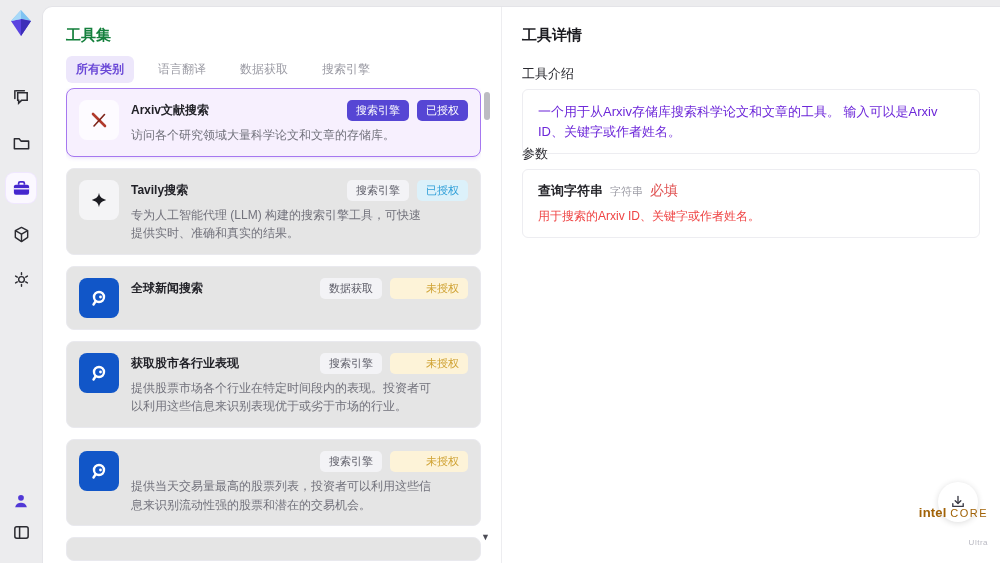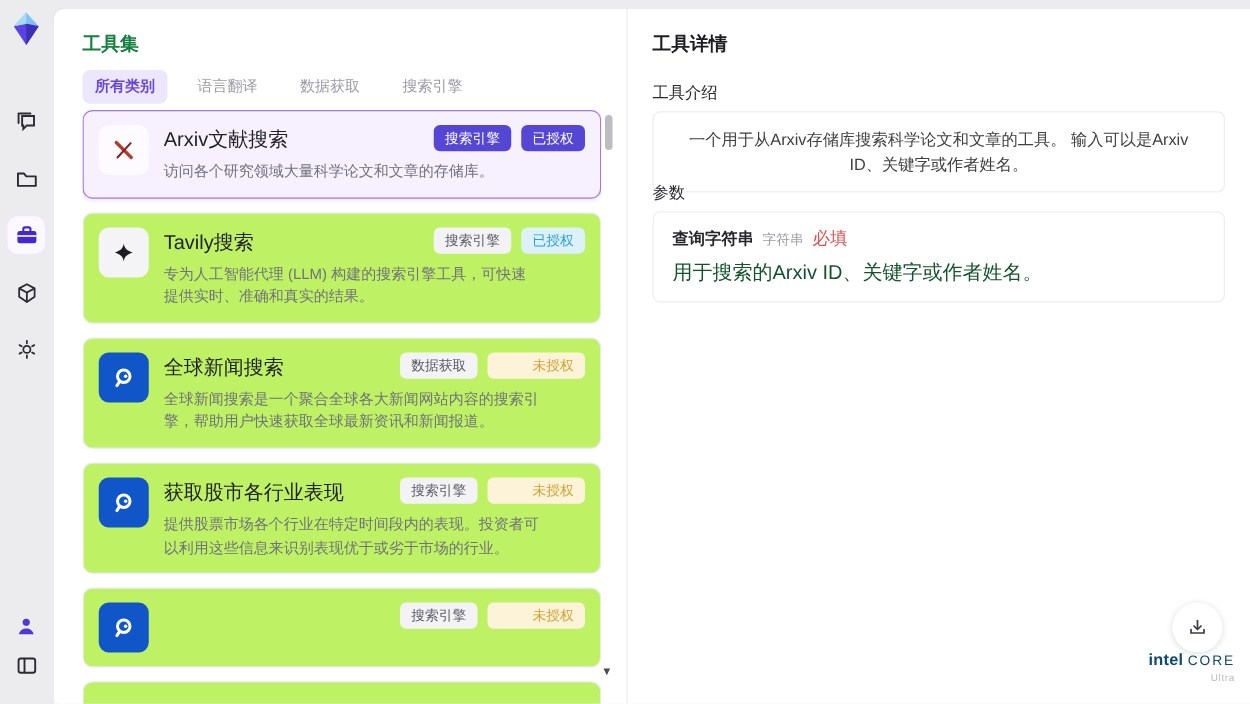--- a/index.html
+++ b/index.html
@@ -21,29 +21,29 @@
   
   .left-pane { position:absolute; left:0; top:0; width:458px; height:556px; }
   .lp-title { position:absolute; left:23px; top:19px; font-size:15px; font-weight:700; color:#15803d; }
   .tabs { position:absolute; left:23px; top:49px; display:flex; gap:14px; align-items:center; }
   .tab { font-size:12px; color:#9b9ba4; padding:5px 10px; border-radius:6px; cursor:pointer; white-space:nowrap; }
   .tab.active { background:#ede7fb; color:#6a48d7; font-weight:700; }
 
   .tool-list { position:absolute; left:23px; top:81px; width:415px; height:475px; overflow:hidden;
     display:flex; flex-direction:column; gap:11px; }
   .tool-item { position:relative; flex:none; display:flex; gap:12px; padding:11px 12px;
-    border:1px solid #e9e9ee; border-radius:8px; background:#bef264; cursor:pointer; }
+    border:1px solid #e9e9ee; border-radius:8px; background:#e5e5e5; cursor:pointer; }
   .tool-item.selected { background:#f7f0fe; border:1.5px solid #a678f0; box-shadow:0 1px 4px rgba(130,80,220,.18); }
   .tool-icon { flex:none; width:40px; height:40px; border-radius:8px; background:#f4f4f6;
     display:flex; align-items:center; justify-content:center; font-size:18px; overflow:hidden; }
   .tool-item.selected .tool-icon { background:#fdfbff; }
   .ic-globe-news { background:#1156c8; }
   .tool-body { flex:1; min-width:0; }
   .tool-head { display:flex; align-items:flex-start; }
-  .tool-name { font-size:16px; font-weight:400; color:#222228; padding-top:2px; }
+  .tool-name { font-size:12px; font-weight:700; color:#222228; padding-top:2px; }
   .tool-tags { margin-left:auto; display:flex; gap:8px; align-items:center; }
   .tag { font-size:11px; padding:3px 9px; border-radius:5px; white-space:nowrap; }
   .cat-tag { background:#f3f3f6; color:#5b5b66; }
   .cat-tag.solid { background:#5646d4; color:#fff; }
   .status-tag.purple { background:#5646d4; color:#fff; }
   .status-tag.blue { background:#dcf1fa; color:#2f9fd8; }
   .status-tag.yellow { background:#fdf3d8; color:#cfa233;padding-left:36px; }
   .tool-desc { margin-top:5px; font-size:12px; line-height:1.55; color:#72727c; max-width:300px; }
 
   
@@ -52,35 +52,35 @@
   .scroll-arrow { position:absolute; left:438px; top:525px; font-size:9px; color:#4c4c55; }
 
   
   .divider { position:absolute; left:458px; top:0; width:1px; height:556px; background:#ededf0; }
 
   
   .right-pane { position:absolute; left:459px; top:0; width:498px; height:520px; }
   .rp-title { position:absolute; left:20px; top:19px; font-size:15px; font-weight:700; color:#1c1c21; }
   .rp-sub { position:absolute; left:20px; font-size:13px; font-weight:400; color:#2a2a30; }
   .rp-box { position:absolute; left:20px; width:458px; background:#fff; border:1px solid #ededf1; border-radius:6px; padding:12px 15px; }
-  .intro-text { font-size:13px; color:#404040; line-height:1.5;text-align:center; }
+  .intro-text { font-size:13px; color:#6d28d9; line-height:1.5; }
   .param-line { display:flex; align-items:baseline; gap:7px; }
   .param-name { font-size:13px; font-weight:700; color:#26262b; }
   .param-type { font-size:11px; color:#9b9ba4; }
   .param-req { font-size:14px; color:#e05252; }
-  .param-desc { margin-top:8px; font-size:16px; color:#14532d; }
+  .param-desc { margin-top:8px; font-size:12px; color:#ef4444; }
 
   
   .dl-btn { position:absolute; right:22px; bottom:41px; width:40px; height:40px; border-radius:50%;
     background:#fff; box-shadow:0 1px 6px rgba(0,0,0,.14); display:flex; align-items:center; justify-content:center; cursor:pointer; }
   .intel { position:absolute; right:12px; bottom:16px; text-align:right; line-height:1; }
-  .intel-line { font-size:13px; color:#0c4a6e; }
+  .intel-line { font-size:13px; color:#a16207; }
   .intel-name { font-weight:700; letter-spacing:.2px; }
   .intel-core { font-weight:400; letter-spacing:1.5px; font-size:11px; }
-  .intel-sub { font-size:8px; color:#b9b9c2; margin-top:4px; letter-spacing:.5px; }
+  .intel-sub { font-size:8px; color:#b9b9c2; margin-top:20px; letter-spacing:.5px; }
 </style>
 </head>
 <body>
 
 <div class="sidebar">
   <div class="logo">
     <svg width="28" height="28" viewBox="0 0 28 28">
       <polygon points="14,1 24,12 14,10 4,12" fill="#7fc3f2"></polygon>
       <polygon points="14,27 24,12 14,10 4,12" fill="#5a43e0"></polygon>
       <polygon points="14,1 14,10 4,12" fill="#a8d9f8"></polygon>
@@ -192,21 +192,20 @@
             </svg>
           </div>
     <div class="tool-body">
       <div class="tool-head">
         <span class="tool-name">全球新闻搜索</span>
         <span class="tool-tags">
           <span class="tag cat-tag">数据获取</span>
           <span class="tag status-tag yellow">未授权</span>
         </span>
       </div>
-      <div class="tool-desc">全球新闻搜索是一个聚合全球各大新闻网站内容的搜索引擎，帮助用户快速获取全球最新资讯和新闻报道。</div>
     </div>
   </div>
 
   <div class="tool-item">
     <div class="tool-icon ic-globe-news">
             <svg width="22" height="22" viewBox="0 0 22 22" fill="none">
               <circle cx="11" cy="10" r="5" stroke="#ffffff" stroke-width="2.4"></circle>
               <path d="M7.5 14.5l-2 3" stroke="#ffffff" stroke-width="2.4" stroke-linecap="round"></path>
               <circle cx="12.5" cy="10" r="1.4" fill="#ffffff"></circle>
             </svg>
@@ -231,20 +230,21 @@
               <circle cx="12.5" cy="10" r="1.4" fill="#ffffff"></circle>
             </svg>
           </div>
     <div class="tool-body">
       <div class="tool-head">
         <span class="tool-tags">
           <span class="tag cat-tag">搜索引擎</span>
           <span class="tag status-tag yellow">未授权</span>
         </span>
       </div>
+      <div class="tool-desc">提供当天交易量最高的股票列表，投资者可以利用这些信息来识别流动性强的股票和潜在的交易机会。</div>
     </div>
   </div>
 
   <div class="tool-item">
     
     
   </div>
 </div>
     <div class="scroll-track">
       <div class="scroll-thumb"></div>

